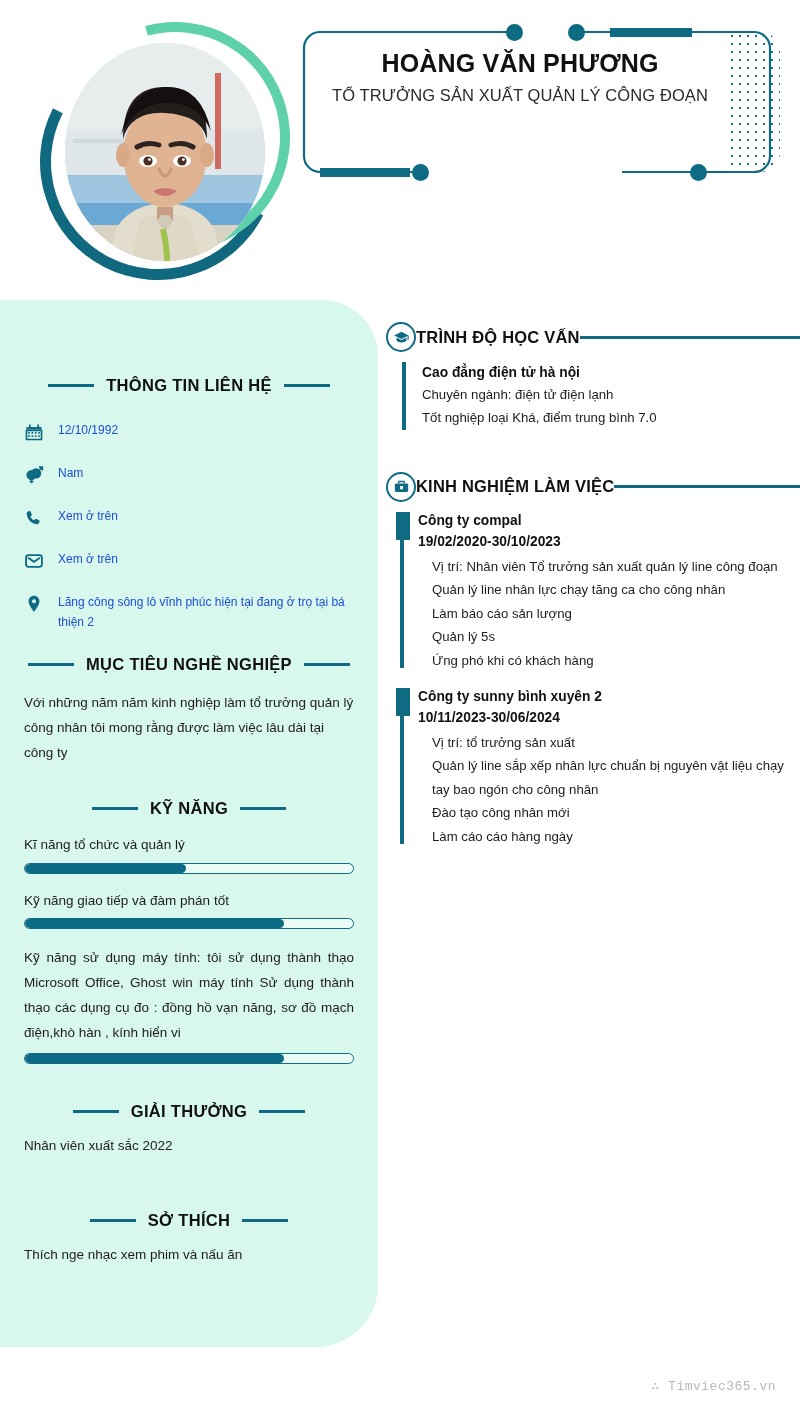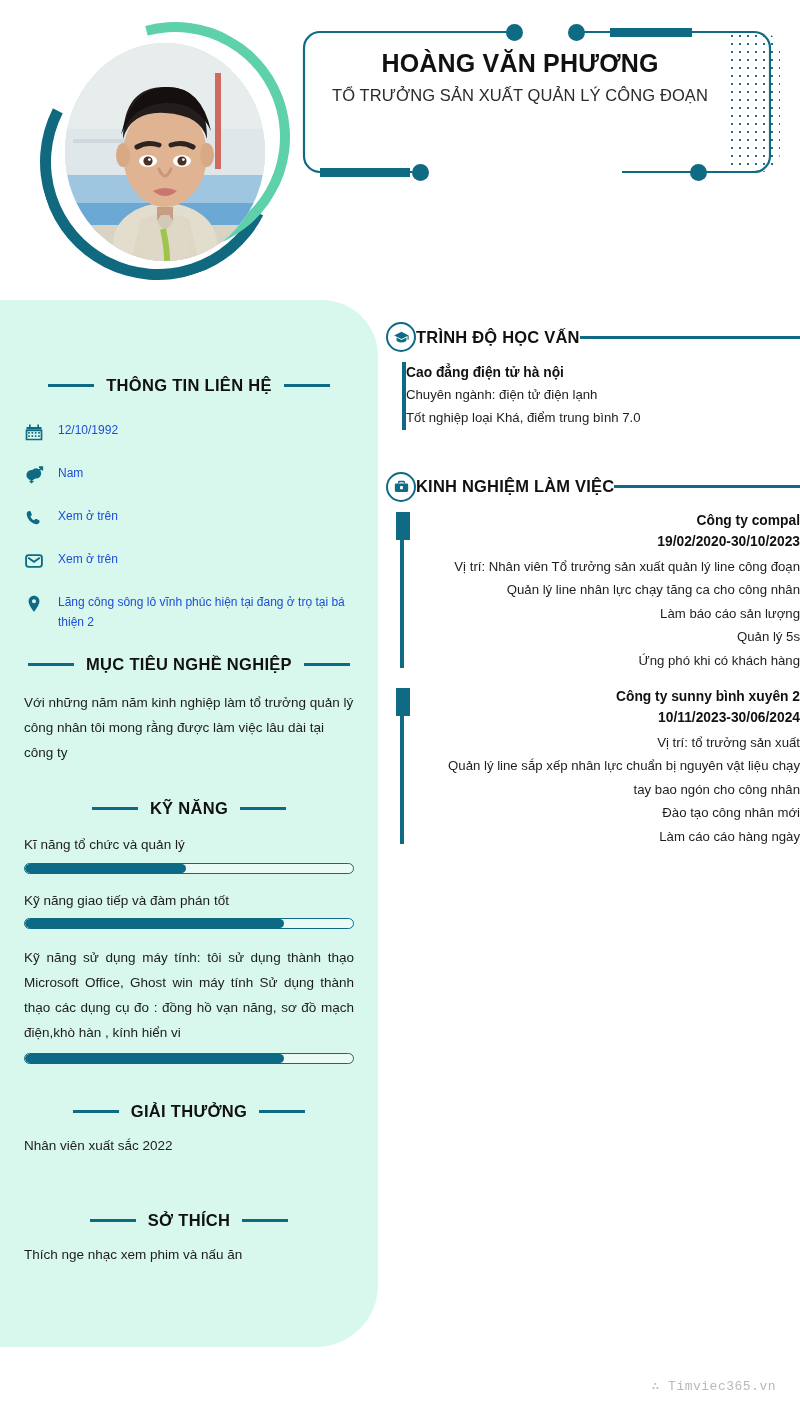--- a/index.html
+++ b/index.html
@@ -105,33 +105,33 @@
 
   .main-head { display: flex; align-items: center; }
   .badge {
     flex: 0 0 30px; width: 30px; height: 30px; border-radius: 50%;
     border: 2px solid #0f6a83; display: flex; align-items: center; justify-content: center;
   }
   .badge svg { width: 17px; height: 17px; fill: #0f6a83; display:block; }
   .main-title { font-size: 16.5px; font-weight: bold; color: #111; white-space: nowrap; letter-spacing: .2px; }
   .main-head .rule { height: 3px; background: #0f6a83; flex: 1 1 auto; min-width: 20px; }
 
-  .edu-entry { margin: 10px 0 0 16px; border-left: 4px solid #0f6a83; }
+  .edu-entry { margin: 10px 0 0 16px; padding-left: 16px; border-left: 4px solid #0f6a83; }
   .entry-title { font-size: 13.8px; font-weight: bold; color: #111; line-height: 1.62; }
   .entry-line { font-size: 13.2px; color: #1d1d1d; line-height: 1.72; }
 
   .exp-entry { position: relative; margin: 8px 0 0 10px; padding-left: 22px; }
   .exp-entry .blk { position: absolute; left: 0; top: 2px; width: 14px; height: 28px; background: #0f6a83; }
   .exp-entry .stem { position: absolute; left: 4px; top: 30px; bottom: 4px; width: 4px; background: #0f6a83; }
   .exp-head { font-size: 13.8px; font-weight: bold; color: #111; line-height: 1.55; }
   .exp-lines { margin-top: 2px; padding-left: 14px; }
   .exp-lines div { font-size: 13.2px; color: #1d1d1d; line-height: 1.78; }
 
   .sec-gap-edu { margin-top: 22px; }
-  .sec-gap-exp { margin-top: 42px; text-align: right; }
+  .sec-gap-exp { margin-top: 42px; }
 
   
   .footer {
     position: absolute; right: 24px; bottom: 22px;
     font-family: "Liberation Mono", monospace;
     font-size: 13px; color: #b9b9b9; letter-spacing: .5px;
   }
 </style>
 </head>
 <body>

